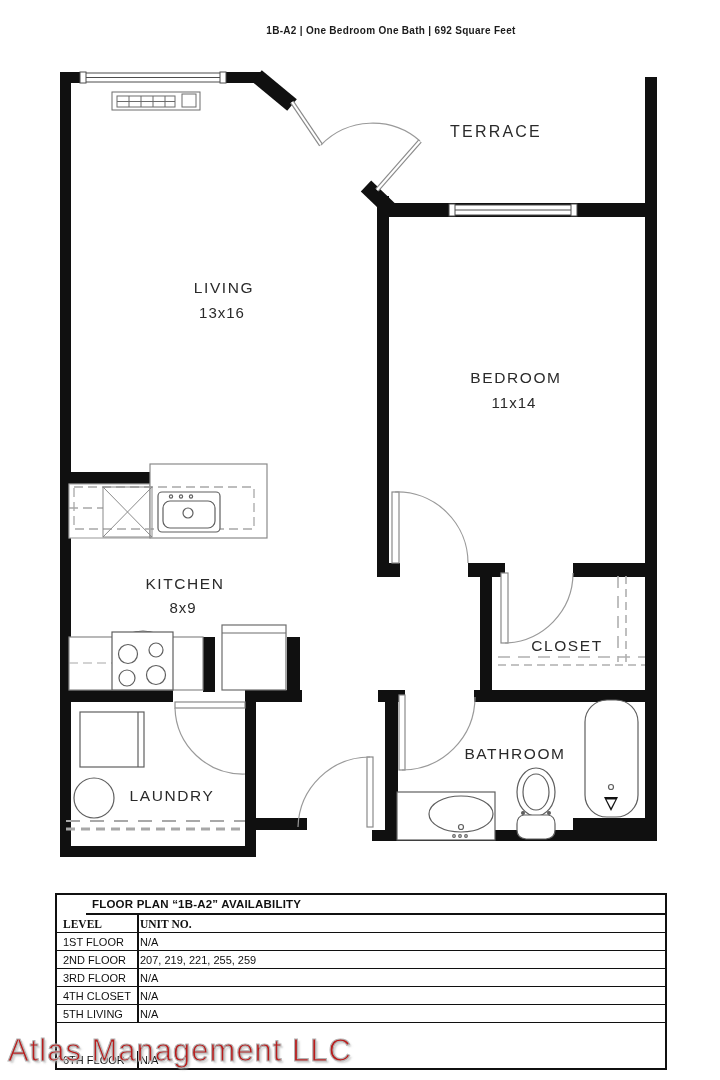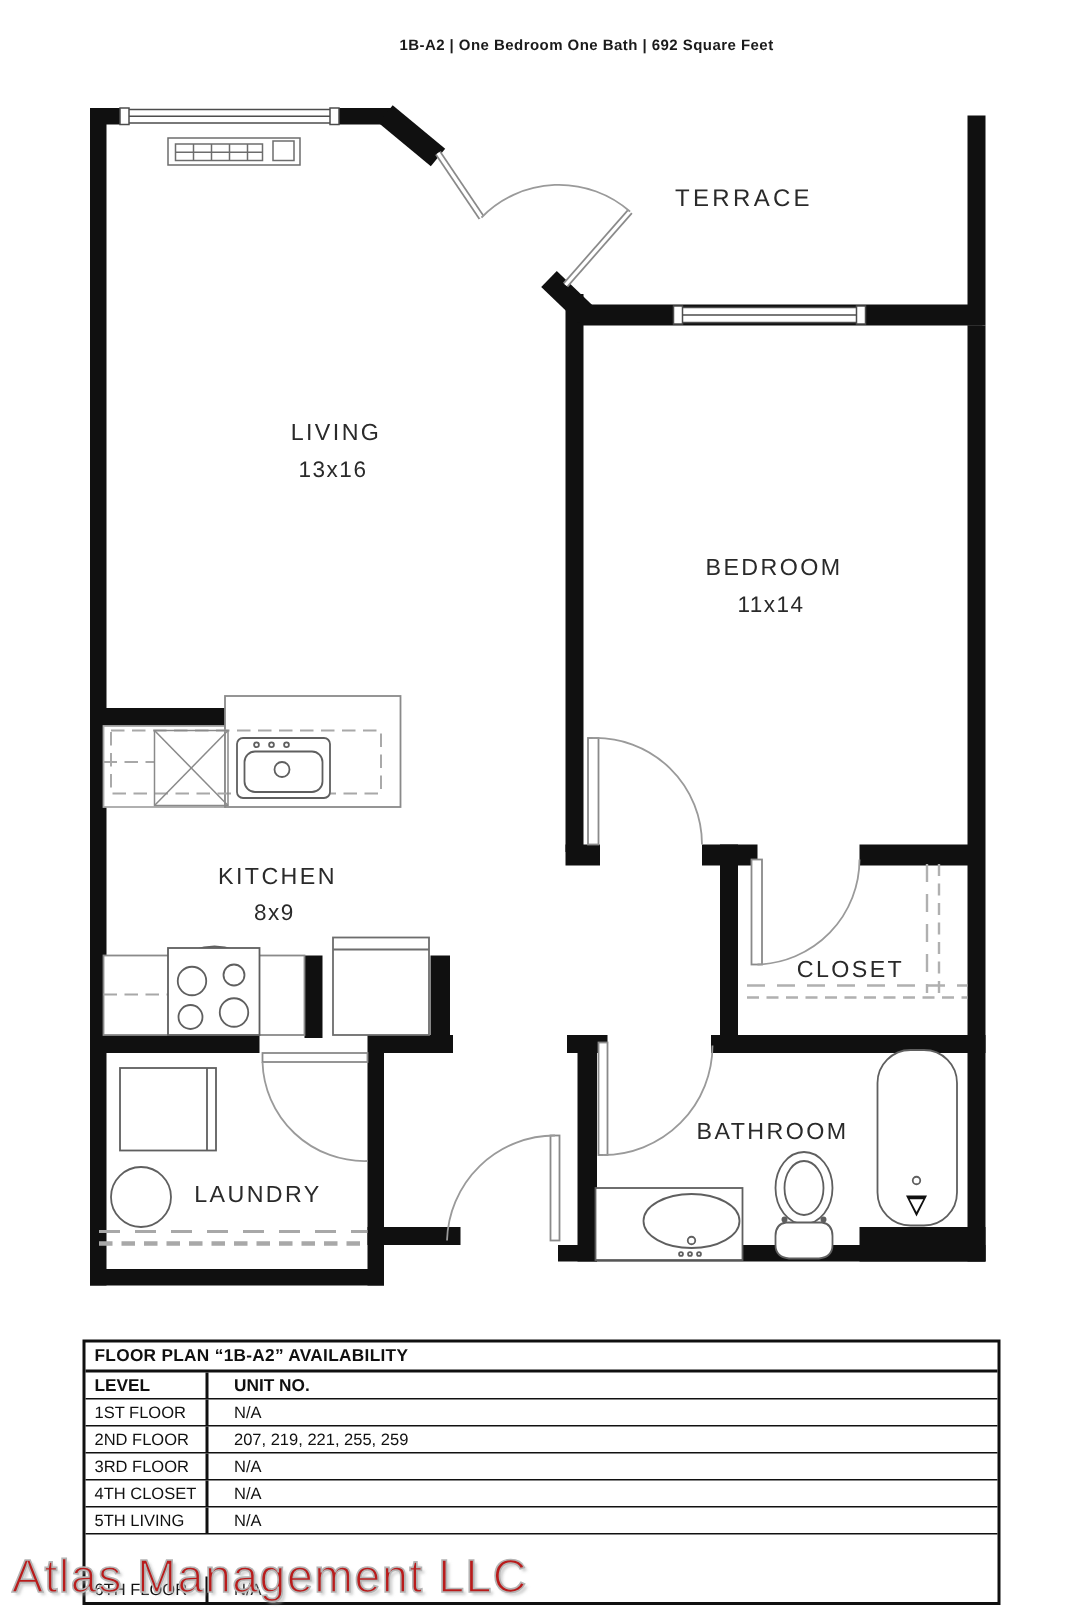--- a/index.html
+++ b/index.html
@@ -13,30 +13,30 @@
   .room-label{font-size:15.5px;letter-spacing:1.6px;}
   .room-dims{font-size:15px;letter-spacing:1px;}
   .terrace-label{font-size:16px;letter-spacing:2.2px;}
   
   .avail{
     position:absolute;left:55px;top:893px;width:608px;
     border:2px solid #101010;color:#101010;font-size:11px;background:#fff;
   }
   .avail .tbl-title{
     font-weight:bold;font-size:11.5px;letter-spacing:.2px;
-    padding:0 0 0 6px;height:18px;line-height:18px;border-bottom:2px solid #101010;
+    padding:0 0 0 6px;height:18px;line-height:18px;border-bottom:2px solid #101010;margin-left:29px;
   }
   .avail .row{display:flex;align-items:stretch;height:17px;border-bottom:1px solid #101010;}
   .avail .row:last-child{border-bottom:none;margin-top:28px;}
   .avail .c1{
     width:74px;flex:0 0 74px;border-right:2px solid #101010;
     padding-left:6px;display:flex;align-items:center;
   }
-  .avail .c2{padding-left:17px;display:flex;align-items:center;flex:1;}
-  .avail .hdr .c1,.avail .hdr .c2{font-weight:bold;font-size:11.5px;}
+  .avail .c2{padding-left:1px;display:flex;align-items:center;flex:1;}
+  .avail .hdr .c1,.avail .hdr .c2{font-weight:bold;font-size:11.5px;font-family:Liberation Serif, serif;}
   
   .atlas{
     position:absolute;left:8px;top:1033px;
     font-size:31px;letter-spacing:1px;color:#b91c1c;
     -webkit-text-stroke:1.1px #b4b4b4;
     text-shadow:2px 2px 2px rgba(170,170,170,.55);
     white-space:nowrap;z-index:1;
   }
   .disclaimer{
     position:absolute;left:231px;top:1086px;z-index:2;

